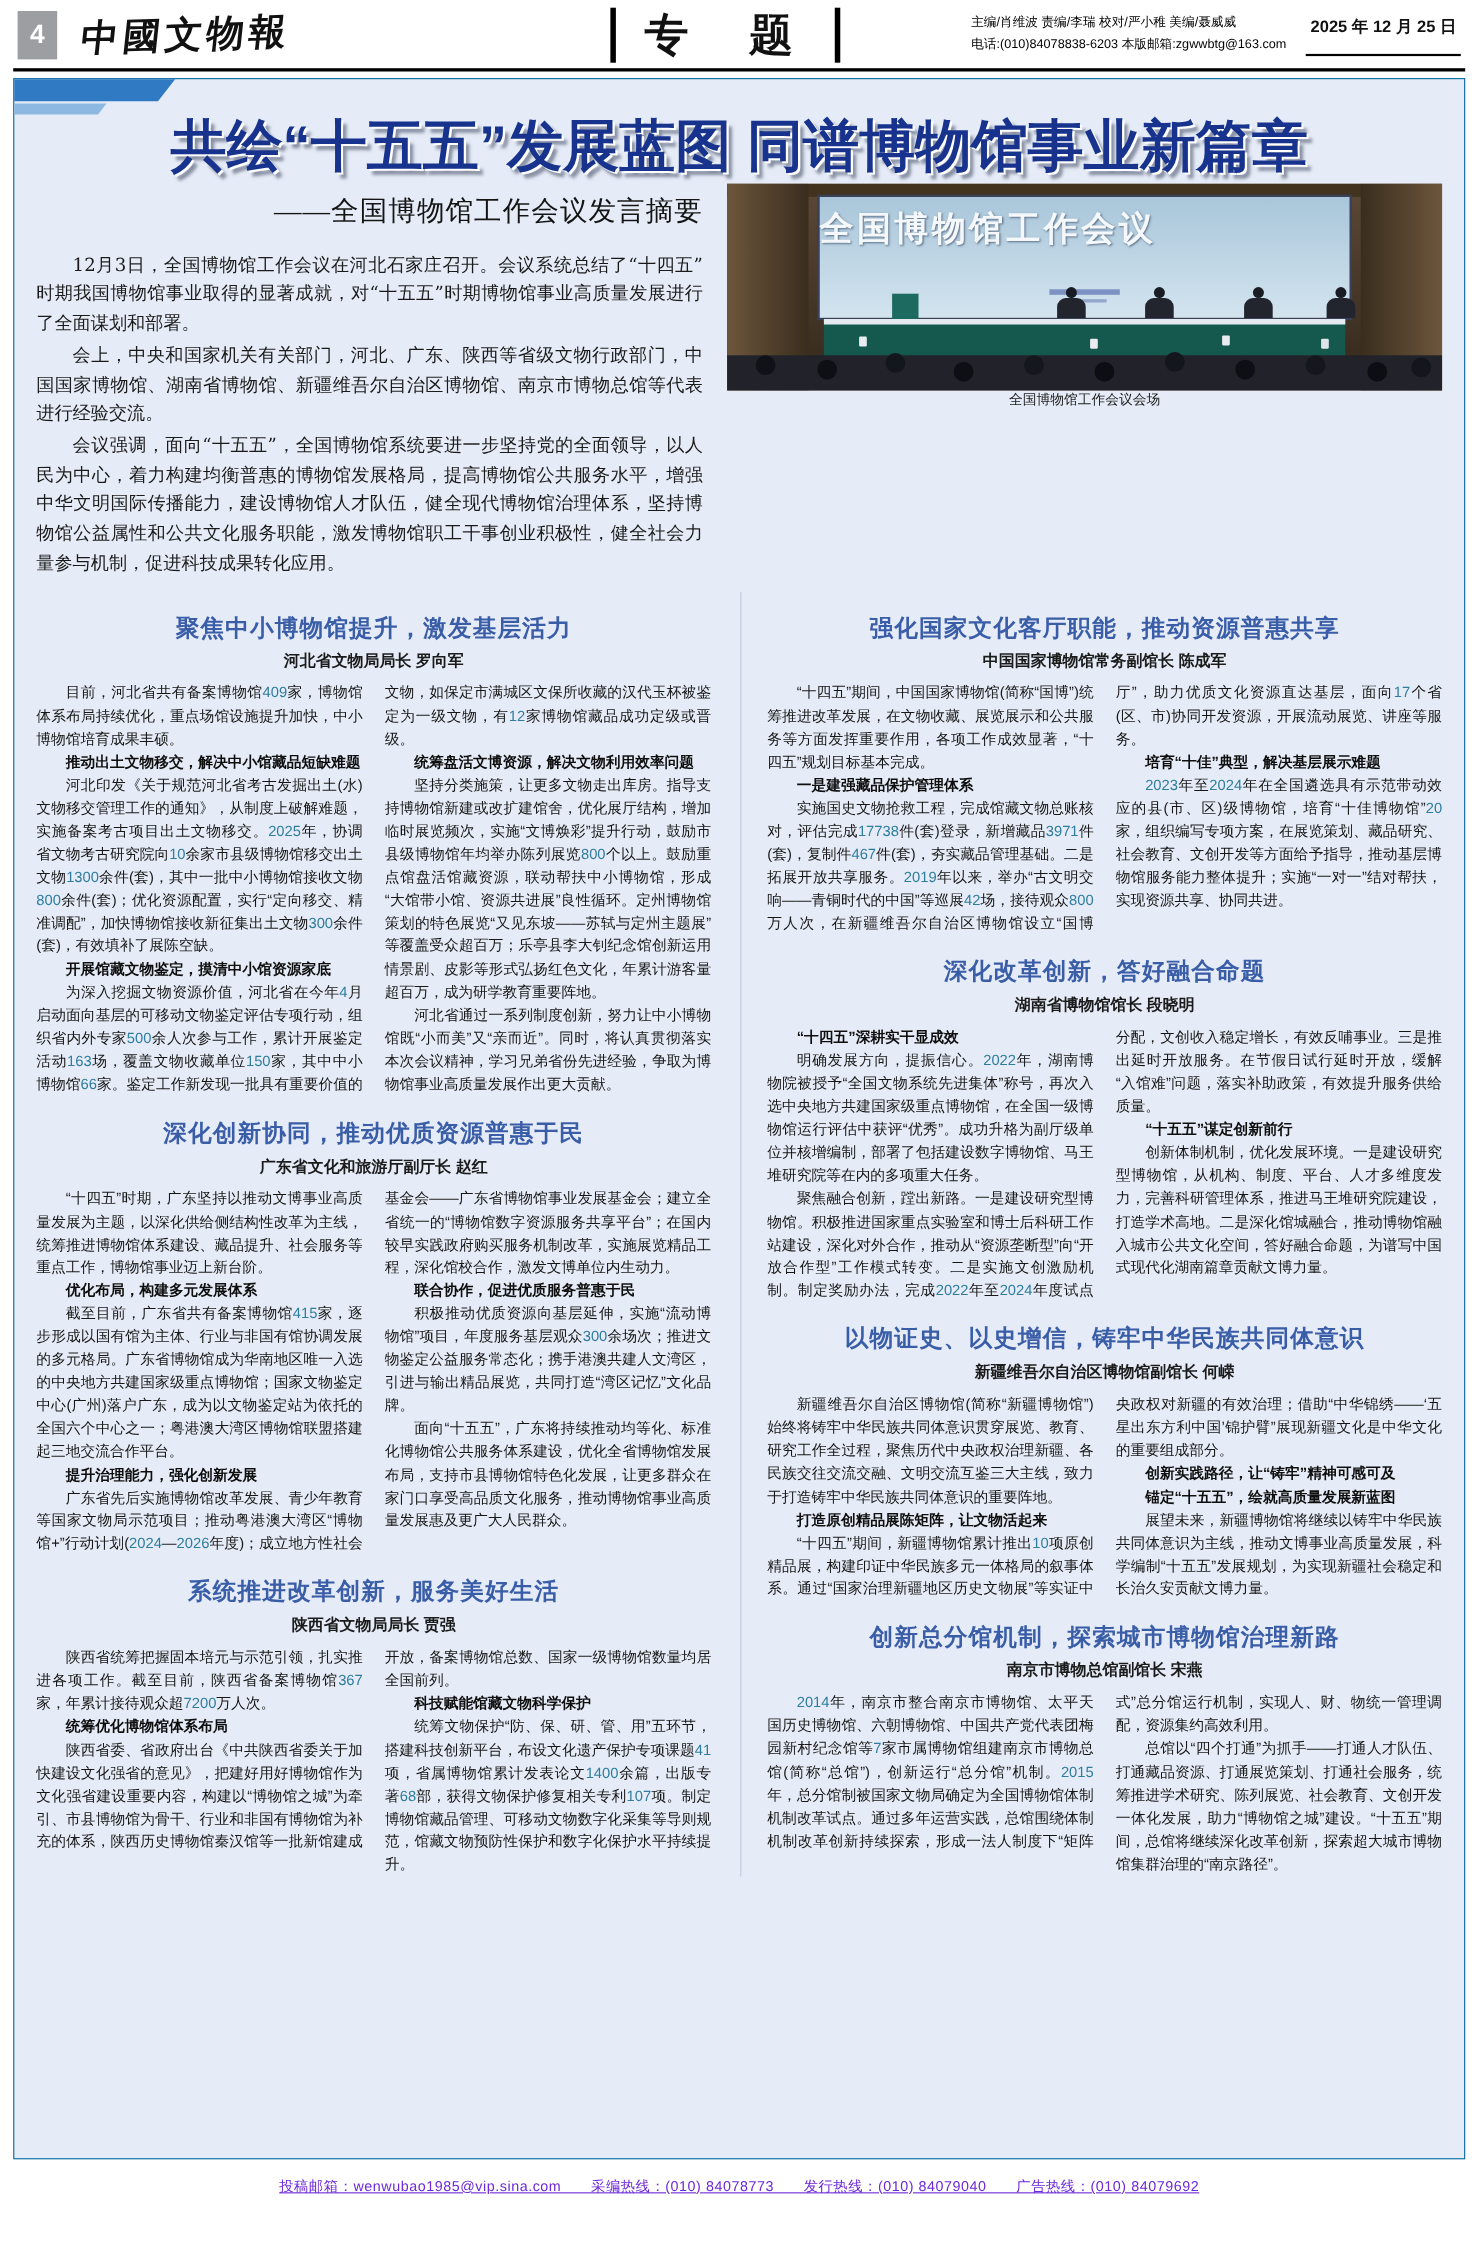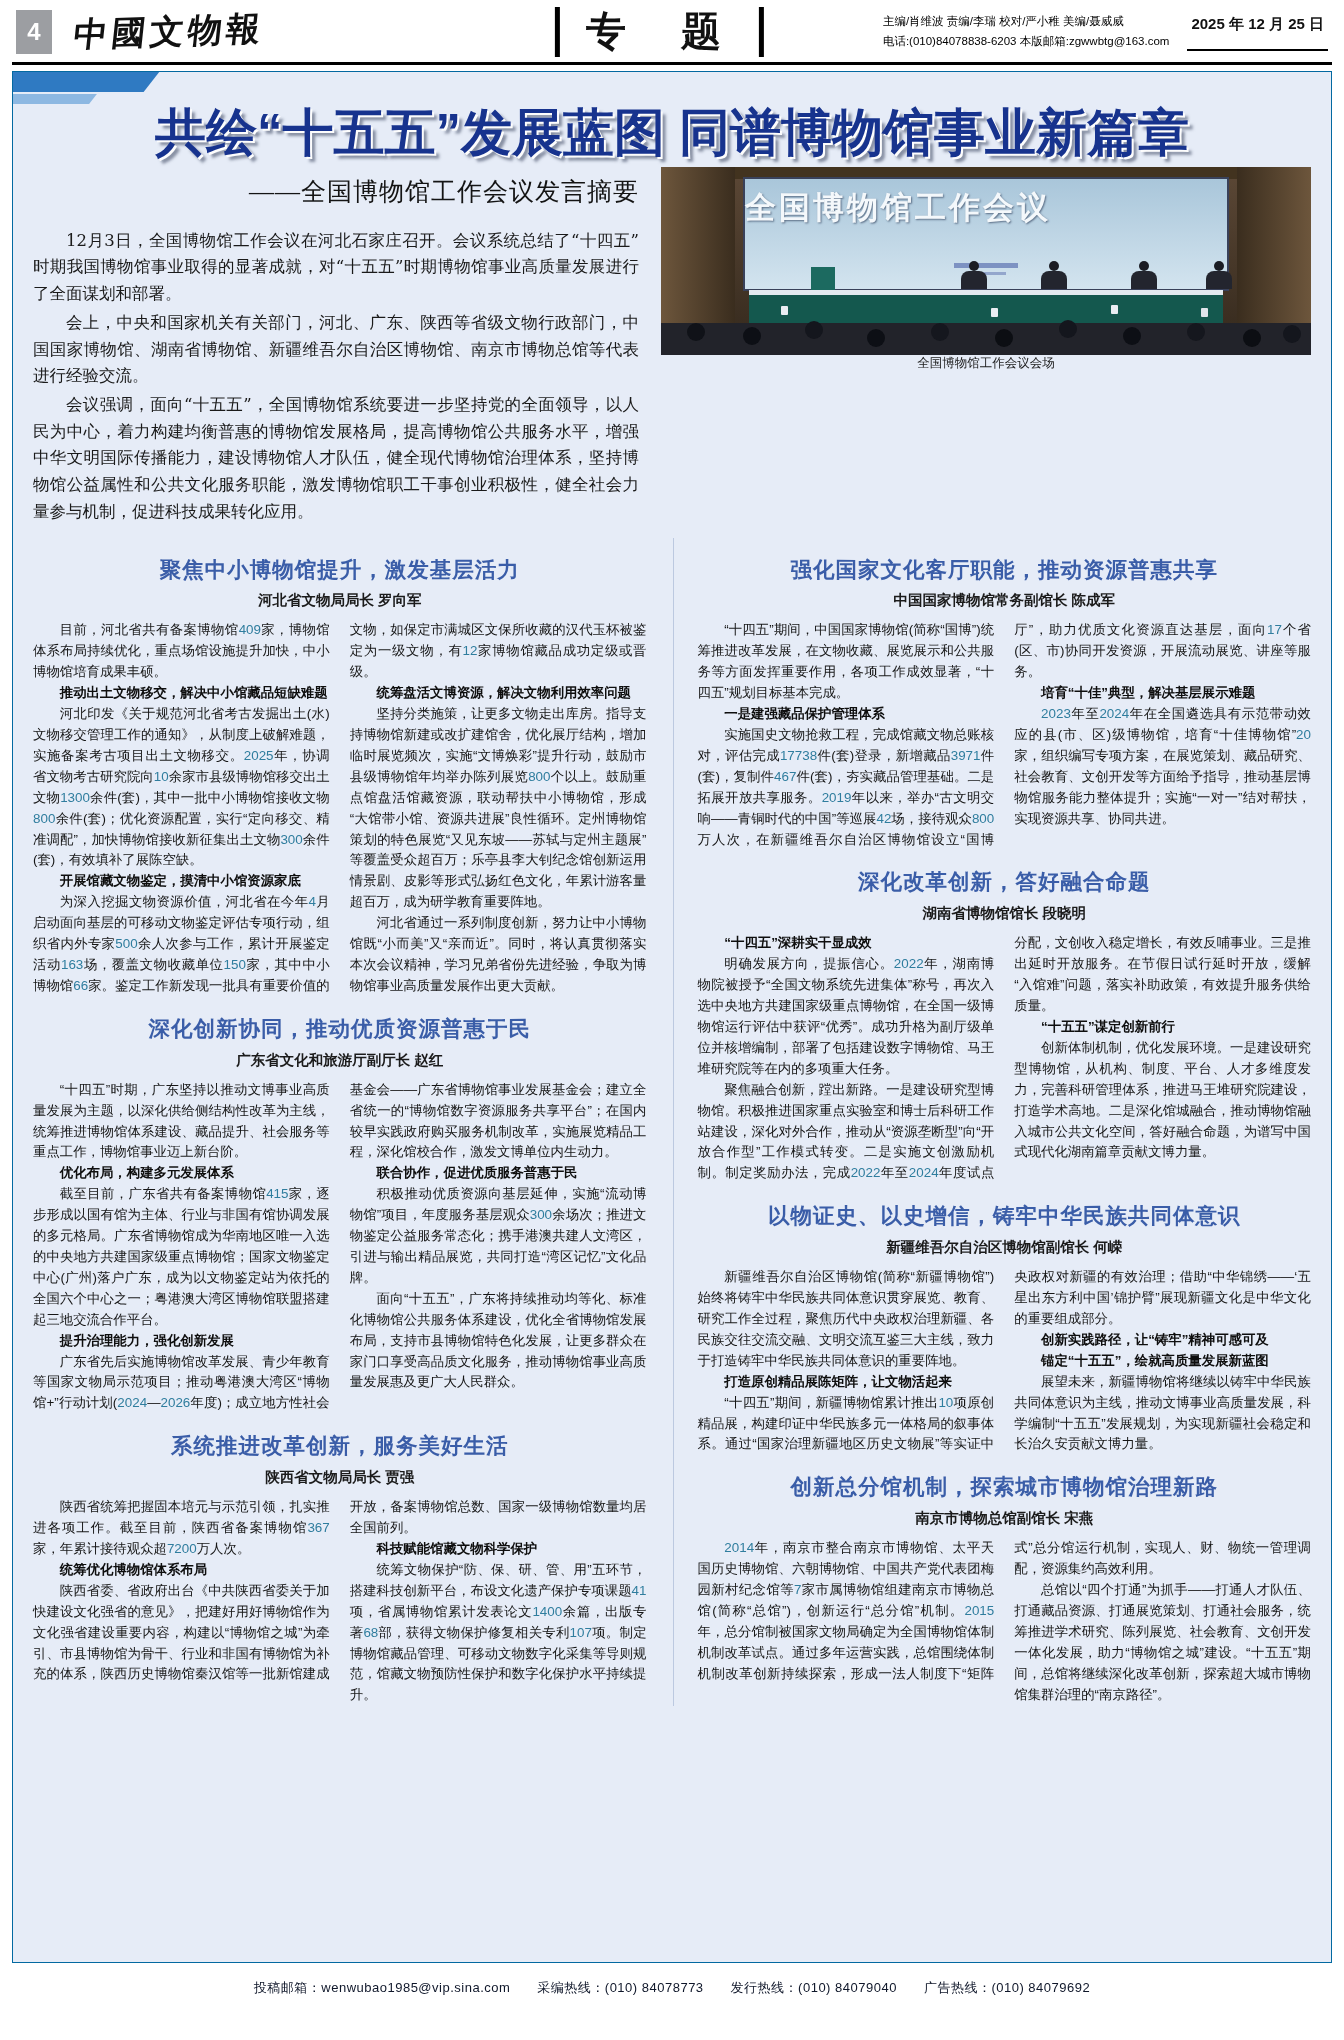--- a/index.html
+++ b/index.html
@@ -64,29 +64,29 @@
                     556px 6px 0 #0c0e13,596px 2px 0 #14161d;}
   .cups{position:absolute;bottom:40px;left:120px;width:7px;height:9px;background:#e9edf2;border-radius:1px;
         box-shadow:210px 2px 0 #e9edf2,330px -1px 0 #e9edf2,420px 2px 0 #dfe4ea;}
   .photo-caption{text-align:center;font-size:12.5px;color:#1c1c1c;padding:0 4px 0;}
 
   
   .articles{display:flex;gap:26px;margin-top:10px;}
   .half{flex:1;min-width:0;}
   .half.right{border-left:1px solid #bcc9e0;padding-left:24px;}
   .art-title{text-align:center;color:#3a5da8;font-size:21.5px;font-weight:800;margin:20px 0 6px;
-             letter-spacing:1px;line-height:1.3;font-family:Liberation Mono, monospace;}
+             letter-spacing:1px;line-height:1.3;}
   .byline{text-align:center;font-size:14.5px;font-weight:600;color:#1b1b1b;margin:0 0 10px;}
   .art-body{column-count:2;column-gap:20px;font-size:13.4px;line-height:1.56;text-align:justify;color:#161616;}
   .art-body p{margin:0;text-indent:2em;}
   .art-body p.subhead{font-weight:bold;color:#0e0e0e;}
   .num{color:#2f7d9e;}
 
   
-  .page-footer{text-align:center;font-size:13px;color:#0f172a;padding:16px 0 0;letter-spacing:.5px;}
+  .page-footer{text-align:center;font-size:13px;color:#6d28d9;padding:16px 0 0;letter-spacing:.5px;text-decoration:underline;}
 </style>
 </head>
 <body>
 
 <div class="page">
 
   <header class="masthead">
     <div class="page-num">4</div>
     <div class="paper-name">中國文物報</div>
     <div class="section-wrap">

